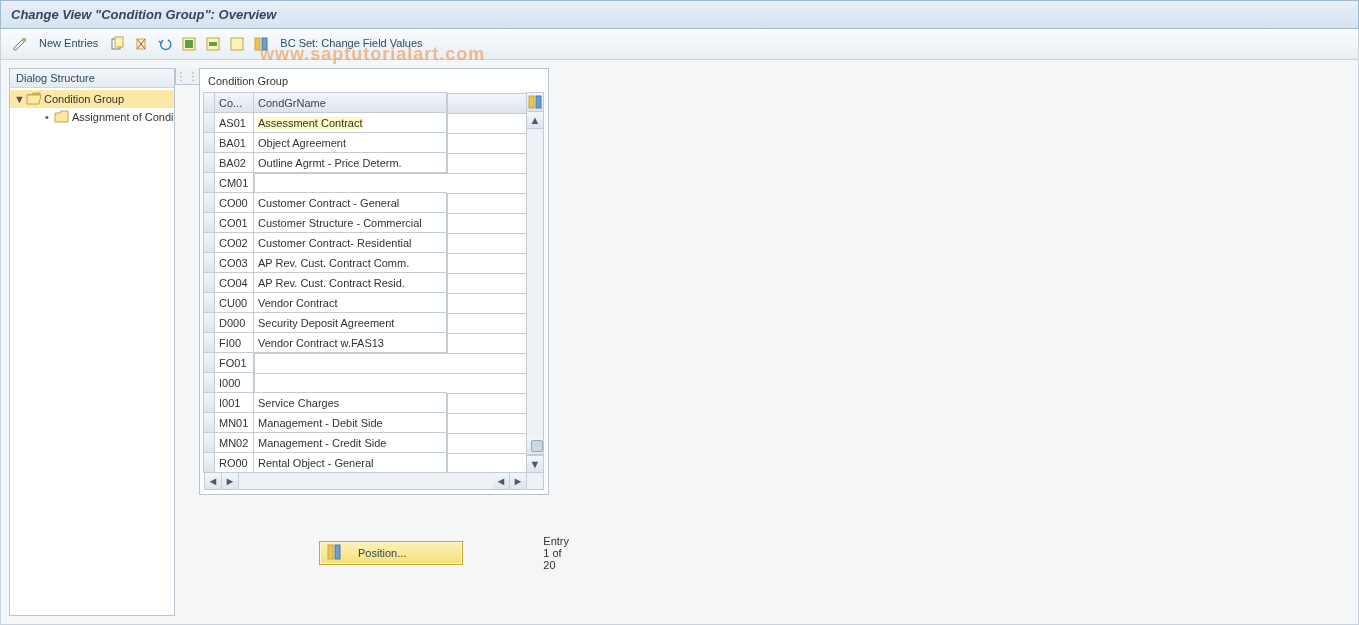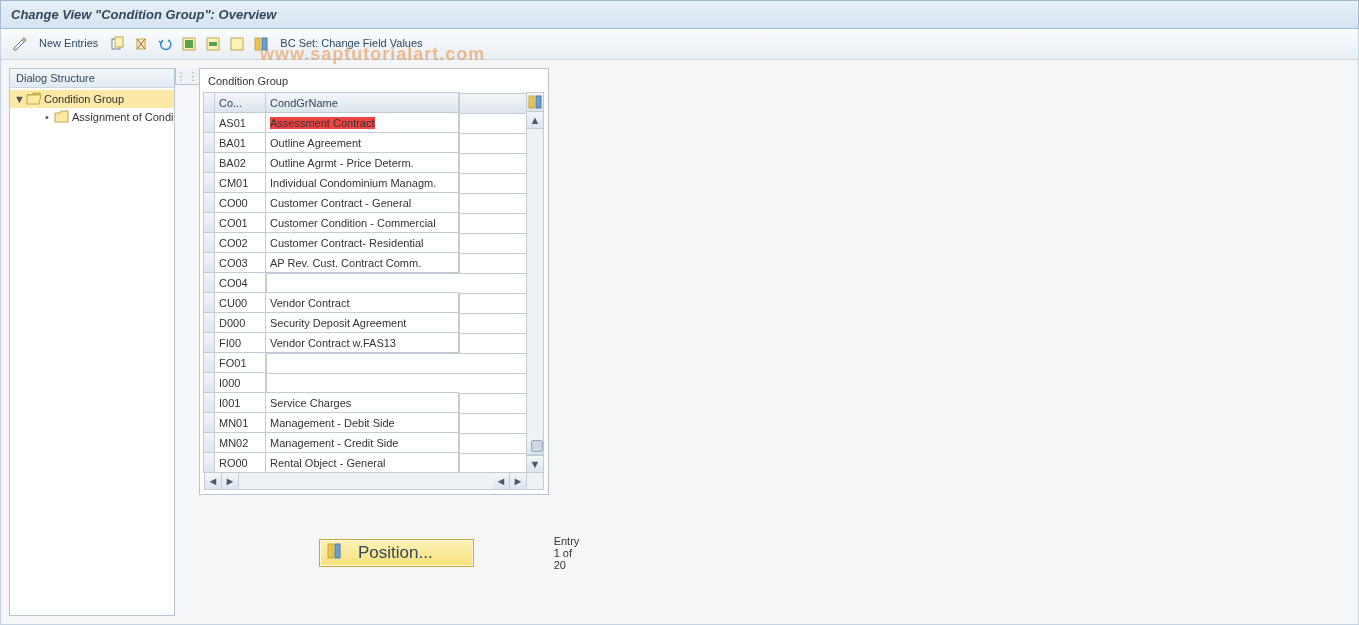--- a/index.html
+++ b/index.html
@@ -197,27 +197,27 @@
     margin-top: -1px;
     background: #fff;
   }
   .grid-header .cell {
     background: linear-gradient(to bottom, #f3f6f9, #dde5ed);
     color: #33475b;
     cursor: pointer;
   }
   .col-sel { width: 12px; padding:0; background: linear-gradient(to bottom, #f3f6f9, #dde5ed); }
   .grid-row .col-sel { background: linear-gradient(to bottom, #f3f6f9, #dde5ed); cursor:pointer; }
-  .col-code { width: 52px; }
+  .col-code { width: 40px; }
   .col-name { width: 194px; }
   .col-spacer { flex:1; border-left:1px solid #c3ccd5; border-top:1px solid #c3ccd5; background:#fff; }
   .grid-header .col-spacer { background: linear-gradient(to bottom, #f3f6f9, #dde5ed); }
   .col-config { width: 18px; background: linear-gradient(to bottom, #f3f6f9, #dde5ed); display:flex; align-items:center; justify-content:center; cursor:pointer;}
   .grid-row.selected .col-name span {
-    background: #ef4444;
+    background: #fef9c3;
   }
 
   .grid-scroll-v {
     width: 16px;
     display: flex;
     flex-direction: column;
     background: #eef2f6;
     border: 1px solid #c3ccd5;
     margin-left:-1px;
     margin-top:-1px;
@@ -262,22 +262,22 @@
     align-items:center;
     gap: 80px;
     padding: 40px 0 10px 120px;
   }
   .position-btn {
     display:inline-flex;
     align-items:center;
     gap:16px;
     background: linear-gradient(to bottom, #fdf2b8, #f6e07a);
     border: 1px solid #c4a93c;
-    padding: 3px 40px 3px 8px;
-    font-size: 17px;
+    padding: 3px 56px 3px 8px;
+    font-size: 11px;
     color: #33475b;
     cursor:pointer;
     box-shadow: inset 0 0 0 1px #fff8d9;
   }
   .position-btn .pos-icon {
     display:inline-block;
   }
   .entry-text {
     font-size: 11px;
     color: #333;
@@ -401,53 +401,50 @@
                     <div class="cell col-code">AS01</div>
                     <div class="cell col-name">
                       <span>Assessment Contract</span>
                     </div>
                     <div class="col-spacer"></div>
                   </div>
                   <div class="grid-row">
                     <div class="cell col-sel"></div>
                     <div class="cell col-code">BA01</div>
                     <div class="cell col-name">
-                      <span>Outline Agreement</span>
+                      <span>Object Agreement</span>
                     </div>
                     <div class="col-spacer"></div>
                   </div>
                   <div class="grid-row">
                     <div class="cell col-sel"></div>
                     <div class="cell col-code">BA02</div>
                     <div class="cell col-name">
                       <span>Outline Agrmt - Price Determ.</span>
                     </div>
                     <div class="col-spacer"></div>
                   </div>
                   <div class="grid-row">
                     <div class="cell col-sel"></div>
                     <div class="cell col-code">CM01</div>
-                    <div class="cell col-name">
-                      <span>Individual Condominium Managm.</span>
-                    </div>
                     <div class="col-spacer"></div>
                   </div>
                   <div class="grid-row">
                     <div class="cell col-sel"></div>
                     <div class="cell col-code">CO00</div>
                     <div class="cell col-name">
                       <span>Customer Contract - General</span>
                     </div>
                     <div class="col-spacer"></div>
                   </div>
                   <div class="grid-row">
                     <div class="cell col-sel"></div>
                     <div class="cell col-code">CO01</div>
                     <div class="cell col-name">
-                      <span>Customer Condition - Commercial</span>
+                      <span>Customer Structure - Commercial</span>
                     </div>
                     <div class="col-spacer"></div>
                   </div>
                   <div class="grid-row">
                     <div class="cell col-sel"></div>
                     <div class="cell col-code">CO02</div>
                     <div class="cell col-name">
                       <span>Customer Contract- Residential</span>
                     </div>
                     <div class="col-spacer"></div>
@@ -456,20 +453,23 @@
                     <div class="cell col-sel"></div>
                     <div class="cell col-code">CO03</div>
                     <div class="cell col-name">
                       <span>AP Rev. Cust. Contract Comm.</span>
                     </div>
                     <div class="col-spacer"></div>
                   </div>
                   <div class="grid-row">
                     <div class="cell col-sel"></div>
                     <div class="cell col-code">CO04</div>
+                    <div class="cell col-name">
+                      <span>AP Rev. Cust. Contract Resid.</span>
+                    </div>
                     <div class="col-spacer"></div>
                   </div>
                   <div class="grid-row">
                     <div class="cell col-sel"></div>
                     <div class="cell col-code">CU00</div>
                     <div class="cell col-name">
                       <span>Vendor Contract</span>
                     </div>
                     <div class="col-spacer"></div>
                   </div>

